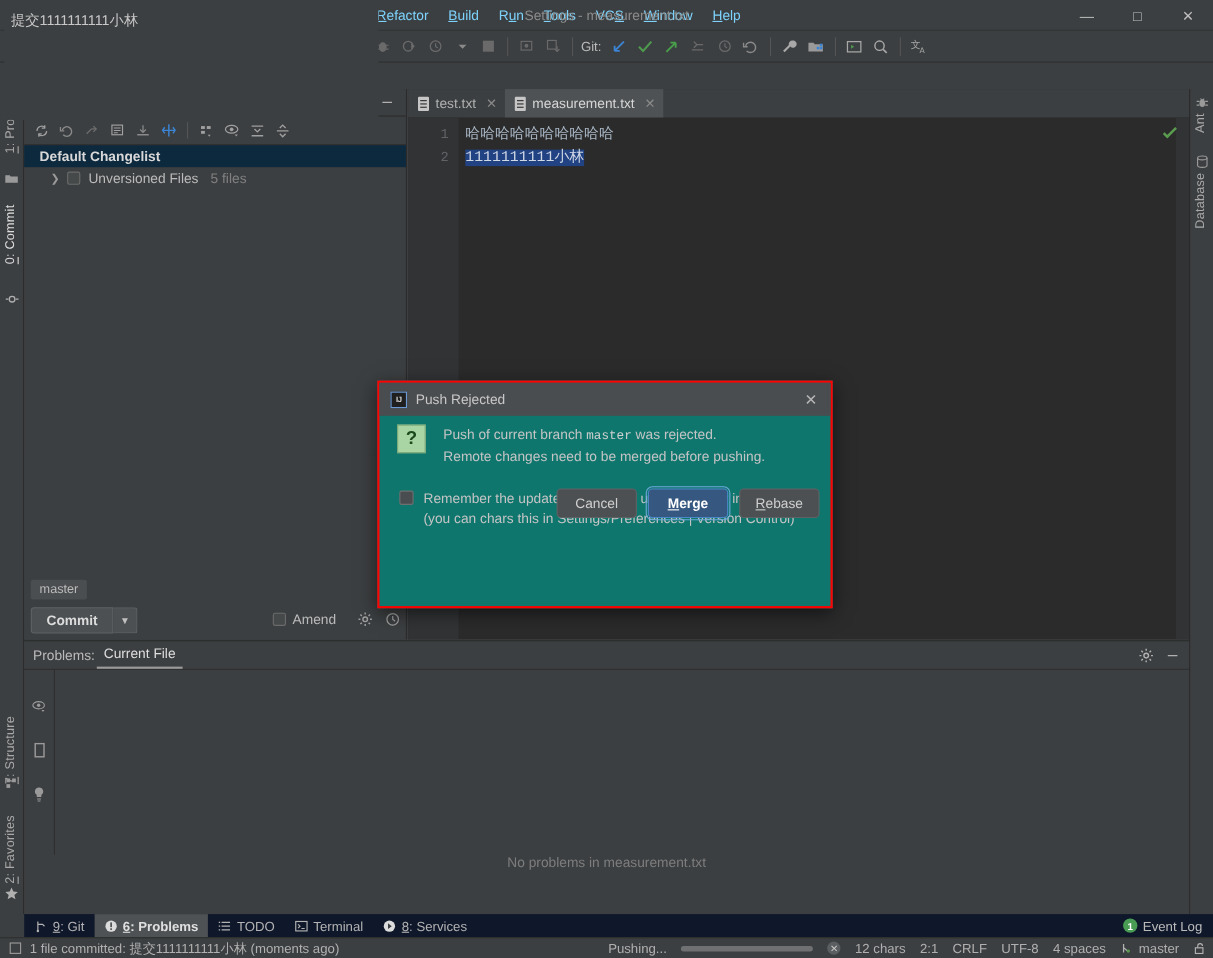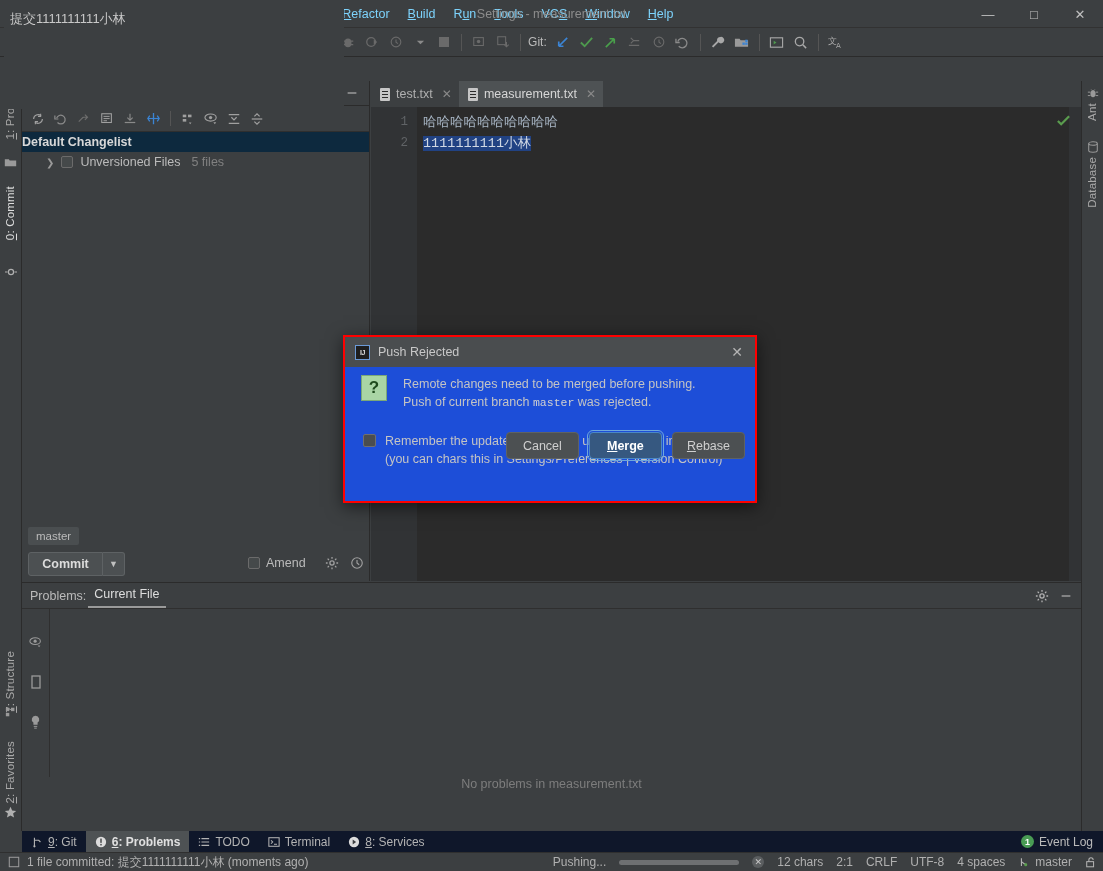--- a/index.html
+++ b/index.html
@@ -106,21 +106,21 @@
     height:26px; display:flex; align-items:center; padding-left:5px;
     gap:1px; border-bottom:1px solid #2f2f2f;
   }
   .lct-ico {
     width:22px; height:22px; display:flex; align-items:center;
     justify-content:center; color:#a0a0a0;
   }
   .lct-ico.dim { color:#6a6a6a; }
   .lct-sep { width:1px; height:15px; background:#555; margin:0 5px; }
   .cl-row {
-    height:20px; display:flex; align-items:center; 
+    height:20px; display:flex; align-items:center; padding-left:14px;
     font-size:12.5px;
   }
   .cl-row.selected { background:#0d293e; color:#d8d8d8; font-weight:bold; }
   .cl-child { padding-left:24px; gap:7px; }
   .arrow-r { color:#9a9a9a; font-size:10px; }
   .chk {
     width:12px; height:12px; border:1px solid #6b6b6b; background:#45494a;
     display:inline-block; border-radius:2px;
   }
   .cl-count { color:#808080; margin-left:4px; font-weight:normal; }
@@ -250,22 +250,22 @@
   }
   .progress-x {
     width:12px; height:12px; border-radius:50%; background:#5b5e60;
     color:#c9c9c9; font-size:9px; display:flex; align-items:center;
     justify-content:center;
   }
   .sb-item { cursor:default; }
 
   
   .dlg-outline {
-    position:absolute; left:343px; top:335px; width:414px; height:168px;
-    border:2px solid #ff0000; background:#1d4ed8; z-index:50;
+    position:absolute; left:343px; top:346px; width:414px; height:207px;
+    border:2px solid #ff0000; background:#0f766e; z-index:50;
     box-shadow:0 4px 16px rgba(0,0,0,0.55);
   }
   .dlg-titlebar {
     height:30px; display:flex; align-items:center; padding-left:10px;
     position:relative; background:#4a4d4f;
   }
   .dlg-ij {
     width:15px; height:15px; background:#1f1f1f; border:1px solid #6b9ad6;
     color:#dddddd; font-size:7px; font-weight:bold; text-align:center;
     line-height:14px; letter-spacing:-0.5px; margin-right:8px;
@@ -830,24 +830,24 @@
 
   <div class="dlg-outline">
     <div class="dlg-titlebar">
       <div class="dlg-ij">IJ</div>
       <div class="dlg-title">Push Rejected</div>
       <div class="dlg-close">✕</div>
     </div>
     <div class="dlg-body">
       <div class="q-icon">?</div>
       <div class="dlg-msg">
-        <div>Remote changes need to be merged before pushing.</div>
         <div>
           <span>Push of current branch </span><span class="mono">master</span><span> was rejected.</span>
         </div>
+        <div>Remote changes need to be merged before pushing.</div>
       </div>
       <div class="dlg-remember">
         <span class="dlg-chk"></span>
         <span class="dlg-remember-txt">
           <span>Remember the update method and update <u>s</u>ilently in the future</span><br>
           <span>(you can chars this in Settings/Preferences | Version Control)</span>
         </span>
       </div>
       <div class="dlg-buttons">
         <div class="dbtn">Cancel</div>

